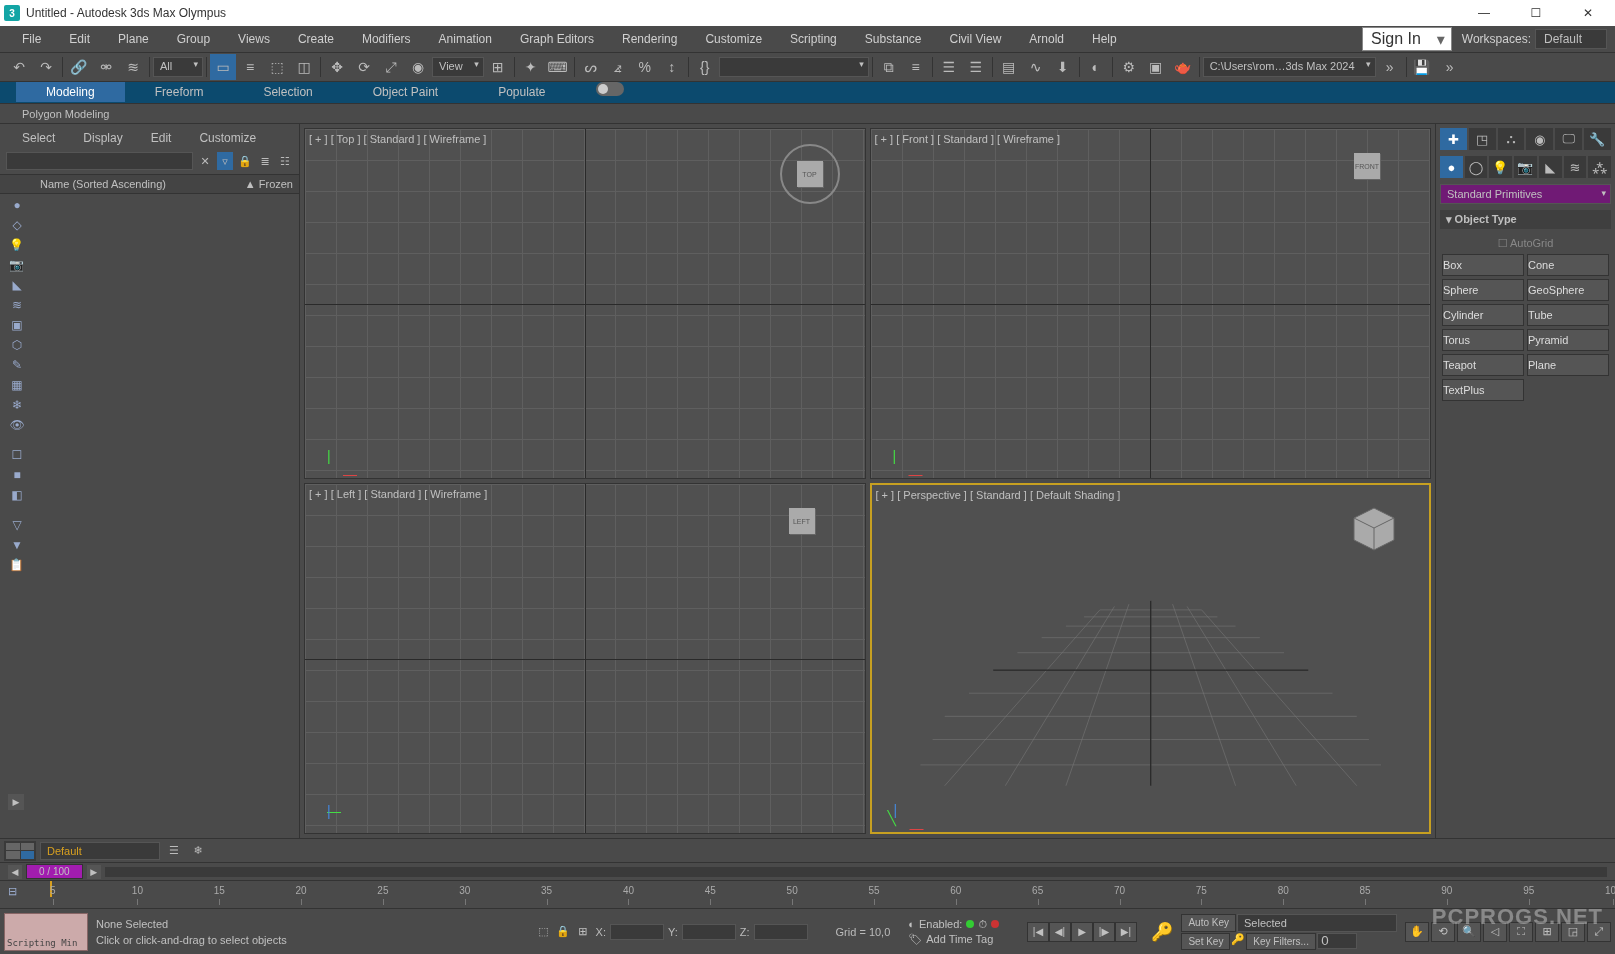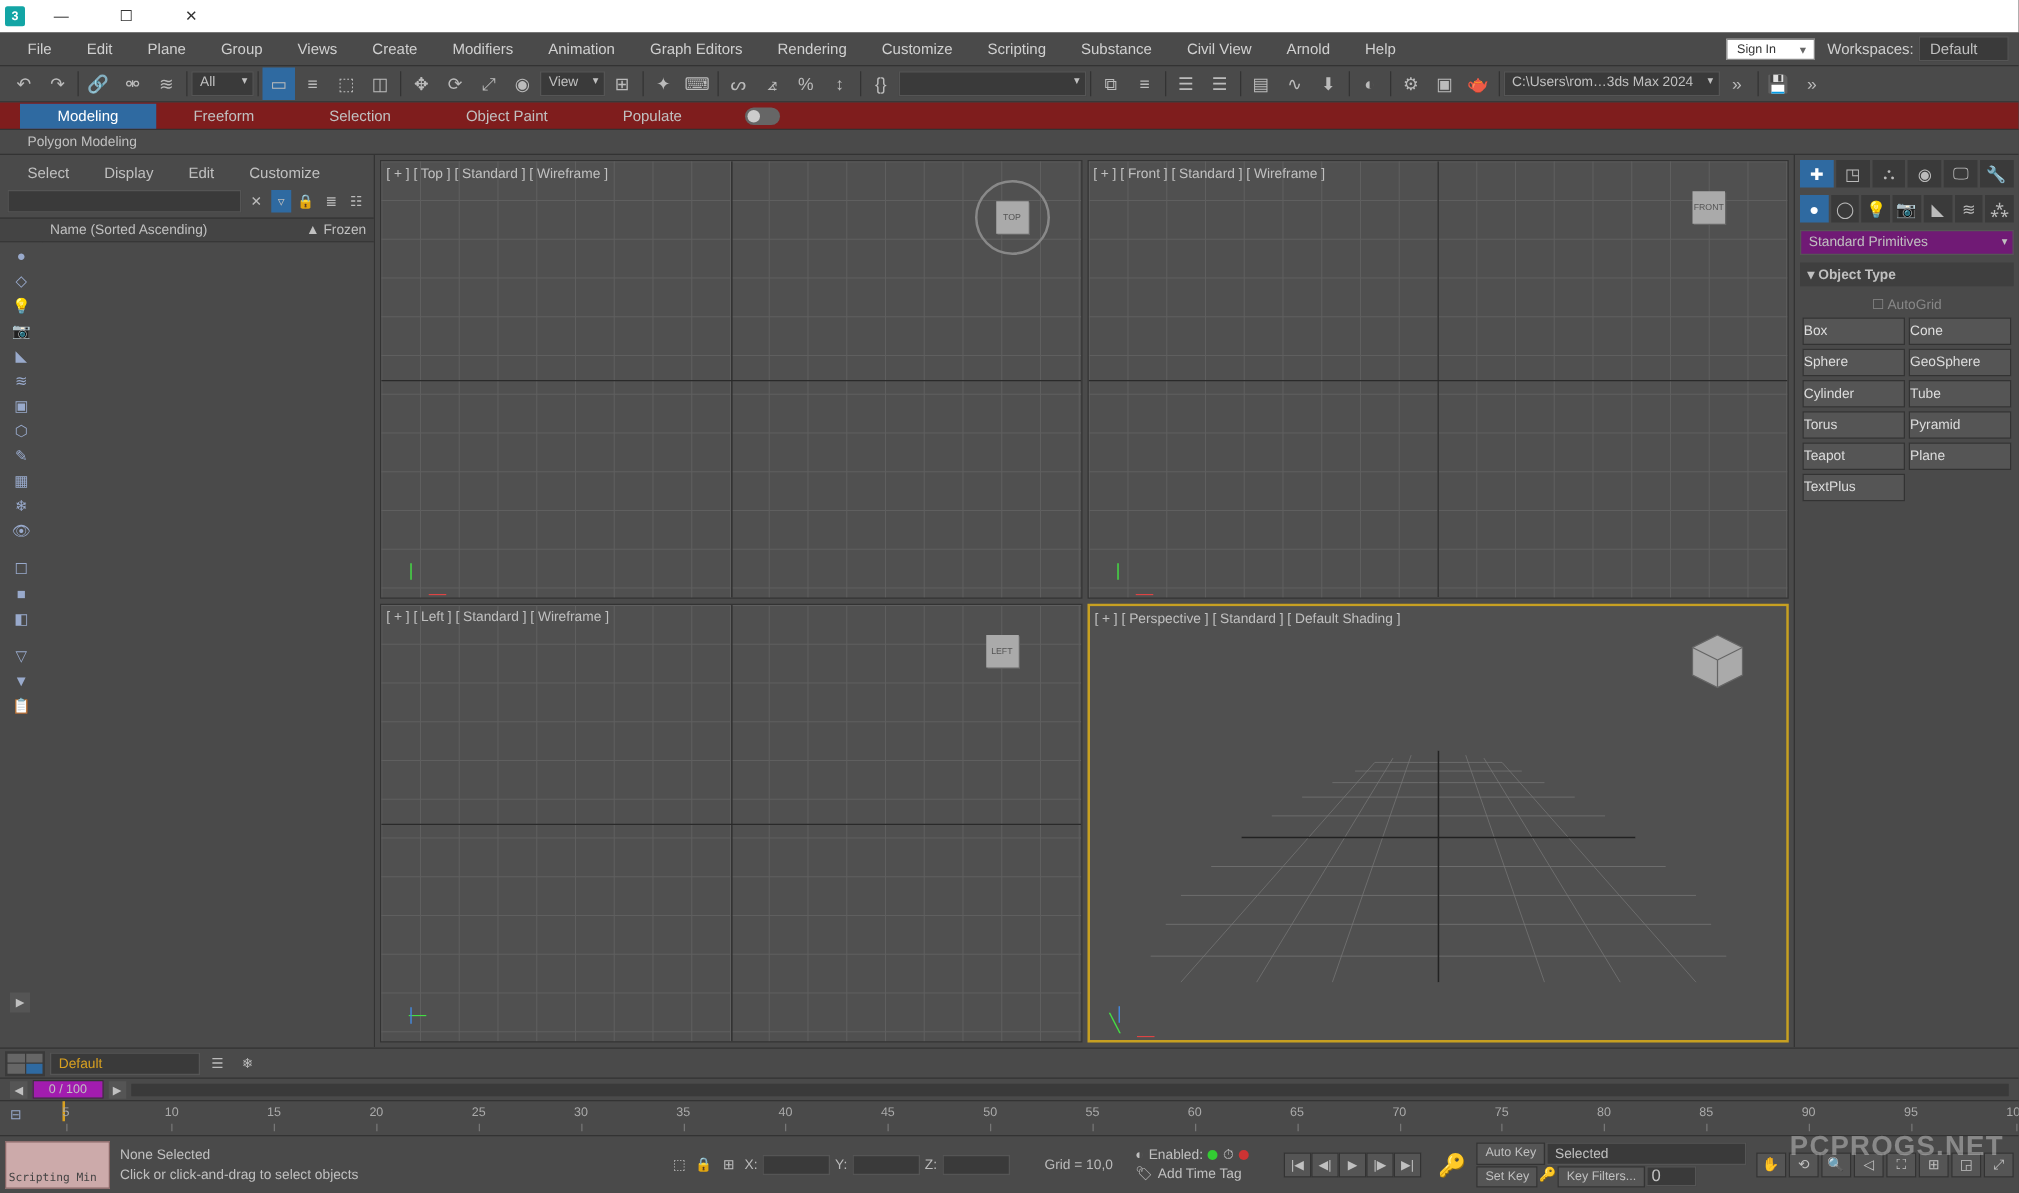--- a/index.html
+++ b/index.html
@@ -8,37 +8,37 @@
 
 .titlebar { background: #fff; color: #333; height: 26px; display: flex; align-items: center; padding: 0 4px; gap: 6px; }
 .titlebar .app-icon { width: 16px; height: 16px; background: #13a5a5; border-radius: 2px; display: inline-flex; align-items: center; justify-content: center; color: #fff; font-size: 10px; font-weight: bold; }
 .titlebar .title { flex: 1; font-size: 12px; }
 .titlebar .winbtn { width: 46px; height: 26px; display: inline-flex; align-items: center; justify-content: center; font-size: 12px; }
 
 
 .menubar { background: #4a4a4a; height: 26px; display: flex; align-items: center; padding: 0 8px; gap: 0; }
 .menubar .menuitem { padding: 4px 14px; color: #d0d0d0; font-size: 12px; text-decoration: underline; text-decoration-color: transparent; }
 .menubar .spacer { flex: 1; }
-.menubar .signin { background: #fff; color: #333; padding: 2px 30px 2px 8px; border: 1px solid #888; font-size: 10px; margin-right: 10px; position: relative; text-align: right; }
+.menubar .signin { background: #fff; color: #333; padding: 2px 30px 2px 8px; border: 1px solid #888; font-size: 16px; margin-right: 10px; position: relative; text-align: right; }
 .menubar .signin::after { content: '▾'; position: absolute; right: 6px; top: 2px; color: #666; }
 .menubar .ws-label { color: #d0d0d0; font-size: 12px; margin-right: 4px; }
 .menubar .ws-value { background: #3a3a3a; padding: 2px 24px 2px 8px; font-size: 12px; border: 1px solid #555; }
 
 
 .toolbar { background: #4a4a4a; height: 30px; display: flex; align-items: center; padding: 0 6px; gap: 1px; border-top: 1px solid #333; border-bottom: 1px solid #333; }
 .toolbar .tbtn { width: 26px; height: 26px; display: inline-flex; align-items: center; justify-content: center; color: #bbb; font-size: 14px; }
 .toolbar .tbtn.active { background: #2f6aa1; }
 .toolbar .sep { width: 1px; height: 20px; background: #333; margin: 0 2px; }
 .toolbar .dropdown { background: #3a3a3a; color: #c0c0c0; border: 1px solid #555; padding: 2px 20px 2px 6px; font-size: 11px; min-width: 50px; height: 20px; position: relative; }
 .toolbar .dropdown::after { content: '▾'; position: absolute; right: 4px; top: 1px; font-size: 9px; }
 .toolbar .wide { min-width: 150px; }
 .toolbar .path { min-width: 140px; }
 
 
-.ribbon { background: #7f1d1d; height: 22px; display: flex; align-items: center; padding: 0 16px; border-bottom: 1px solid #333; }
+.ribbon { background: #0c4a6e; height: 22px; display: flex; align-items: flex-start; padding: 0 16px; border-bottom: 1px solid #333; }
 .ribbon .tab { padding: 3px 30px; color: #c0c0c0; font-size: 12px; }
 .ribbon .tab.active { background: #2f6aa1; color: #fff; }
 .ribbon .pill { margin-left: 20px; width: 28px; height: 14px; background: #666; border-radius: 7px; display: inline-flex; align-items: center; padding: 0 2px; }
 .ribbon .pill::before { content: ''; width: 10px; height: 10px; background: #ccc; border-radius: 50%; }
 
 
 .subribbon { background: #4a4a4a; height: 20px; display: flex; align-items: center; padding: 0 14px; border-bottom: 1px solid #333; }
 .subribbon .item { padding: 2px 8px; color: #c0c0c0; font-size: 11px; }
 
 
@@ -137,20 +137,21 @@
 .statusbar .right-icons { display: flex; gap: 2px; margin-left: auto; }
 .statusbar .right-icons .ic { width: 24px; height: 20px; background: #555; border: 1px solid #333; display: flex; align-items: center; justify-content: center; }
 .watermark { position: absolute; right: 12px; bottom: 24px; font-size: 22px; font-weight: bold; color: rgba(255,255,255,0.35); letter-spacing: 1px; pointer-events: none; }
 .xarrow { position: absolute; left: 8px; bottom: 144px; width: 16px; height: 16px; background: #555; display: flex; align-items: center; justify-content: center; font-size: 9px; }
 </style>
 </head>
 <body>
 
 <div class="titlebar">
   <span class="app-icon">3</span>
+  <span class="title">Untitled - Autodesk 3ds Max Olympus</span>
   <span class="winbtn">—</span>
   <span class="winbtn">☐</span>
   <span class="winbtn close">✕</span>
 </div>
 
 <div class="menubar">
   <span class="menuitem">File</span>
   <span class="menuitem">Edit</span>
   <span class="menuitem">Plane</span>
   <span class="menuitem">Group</span>

